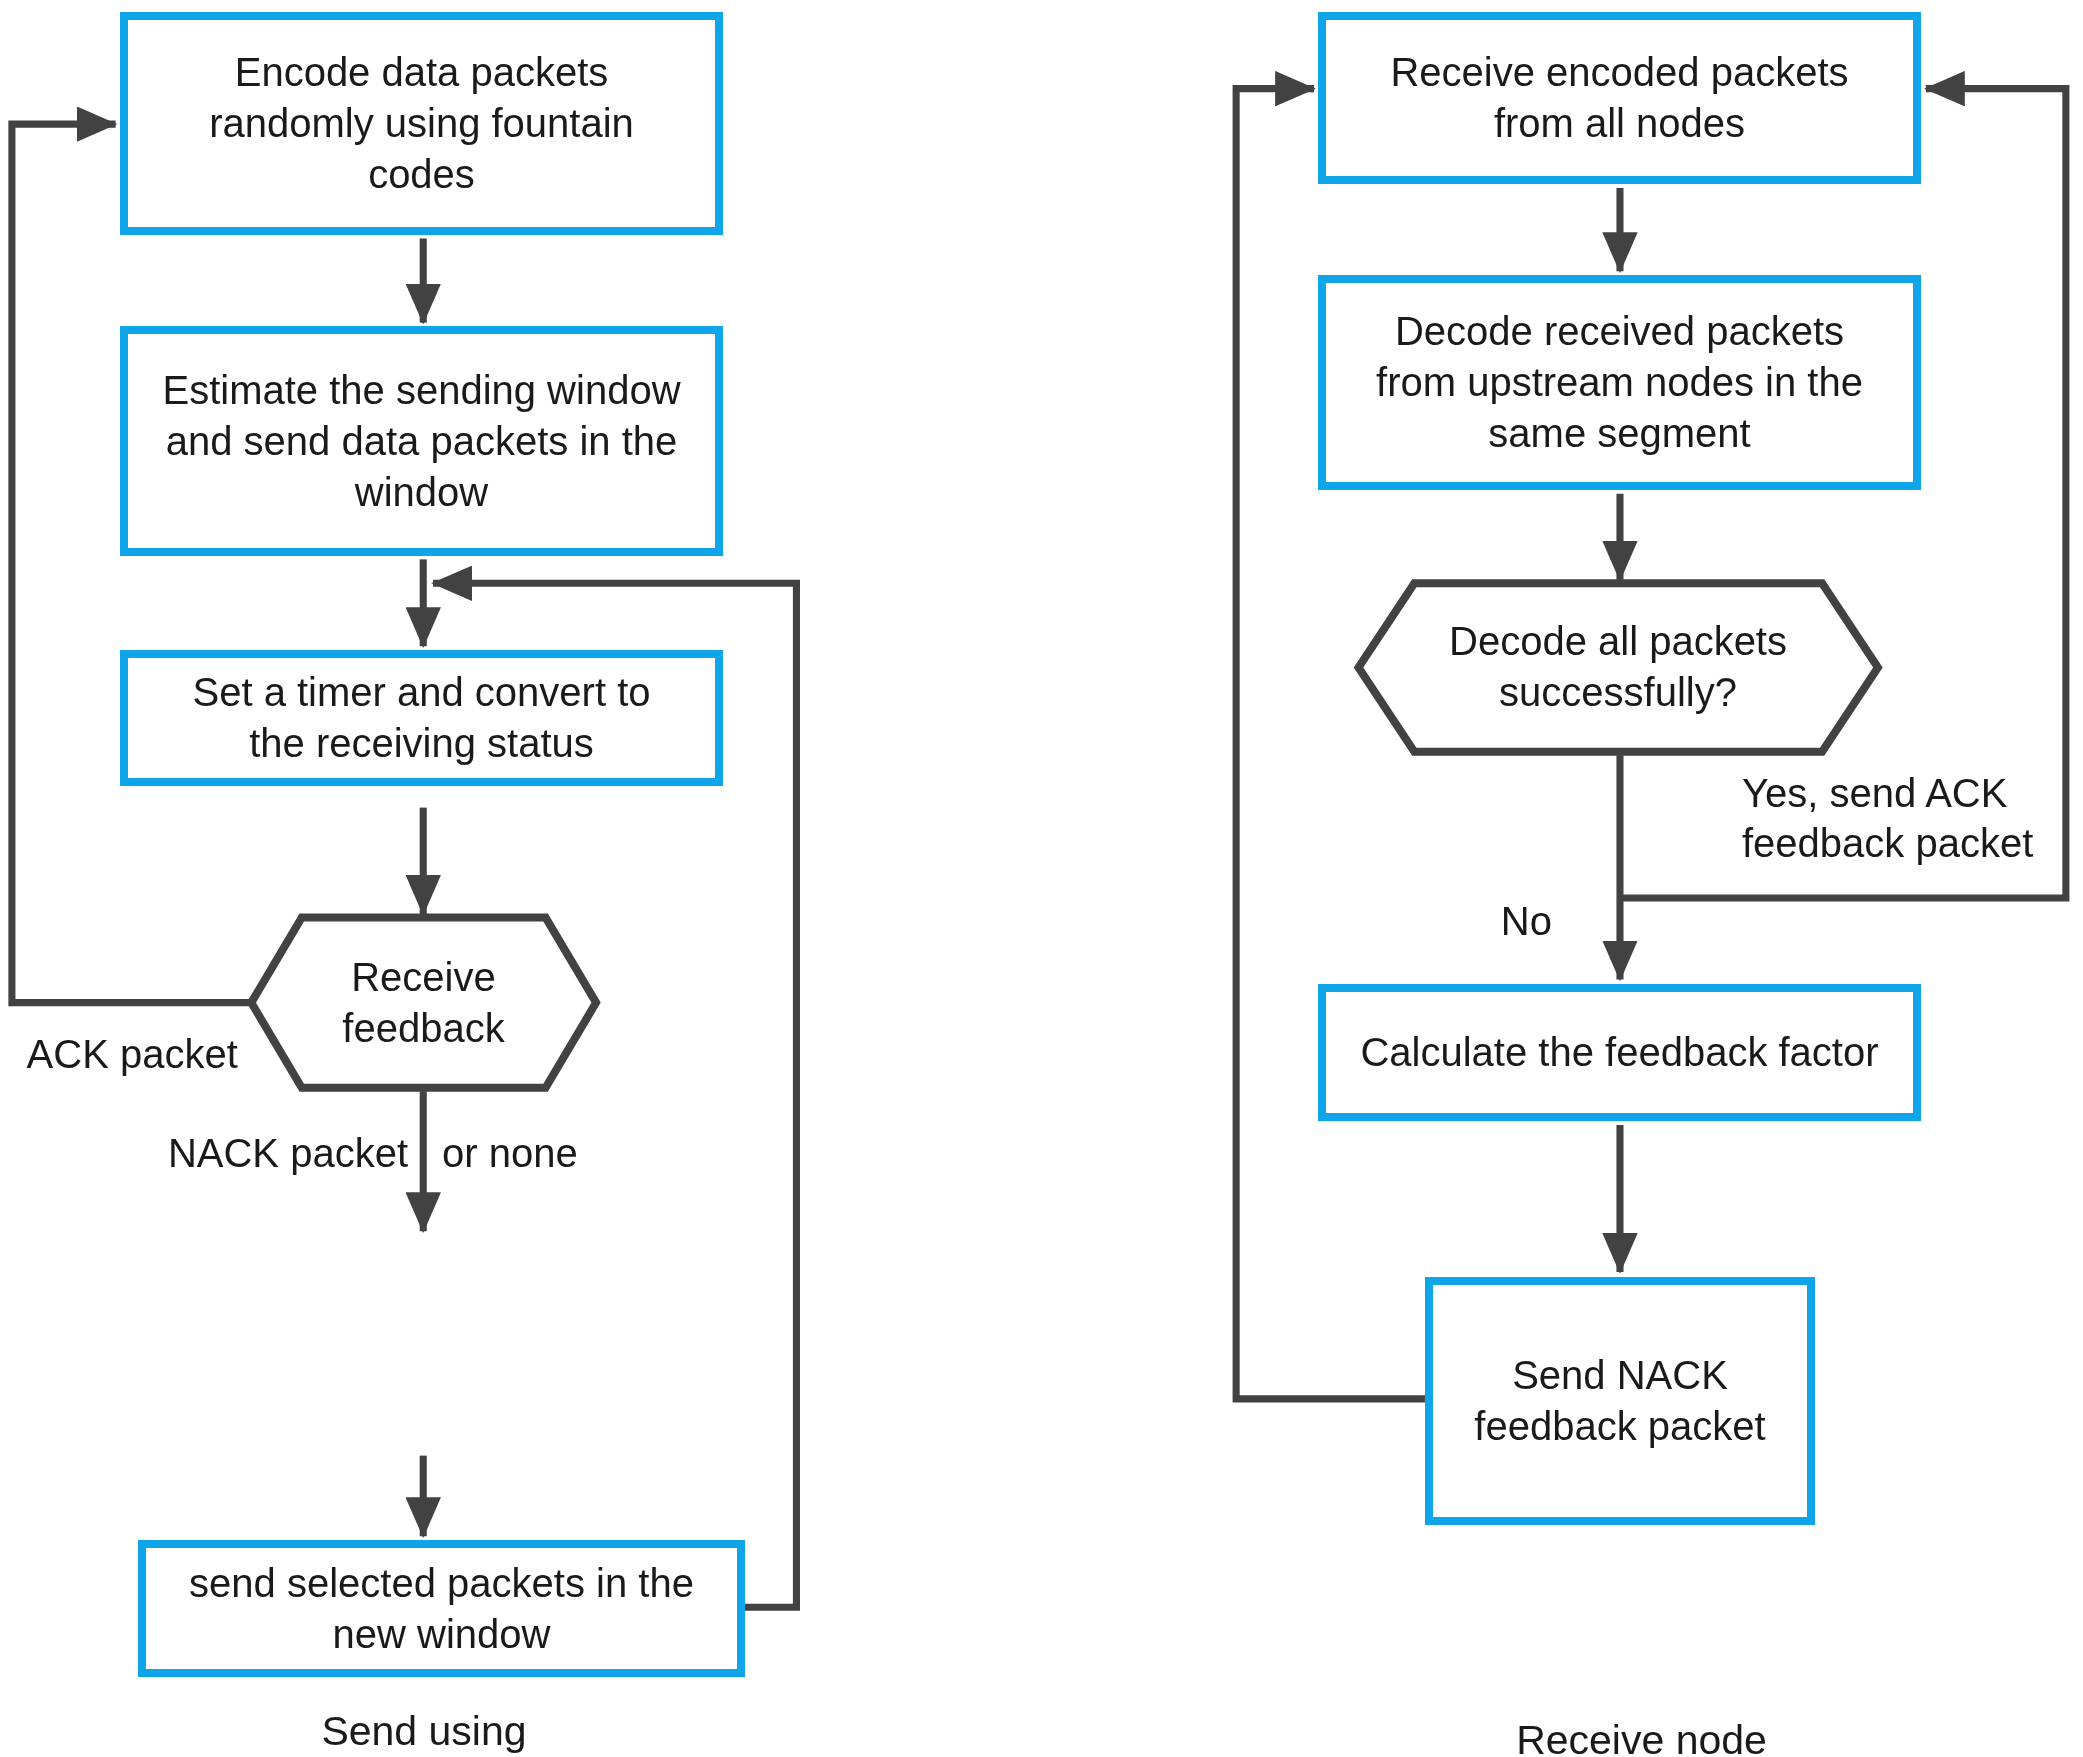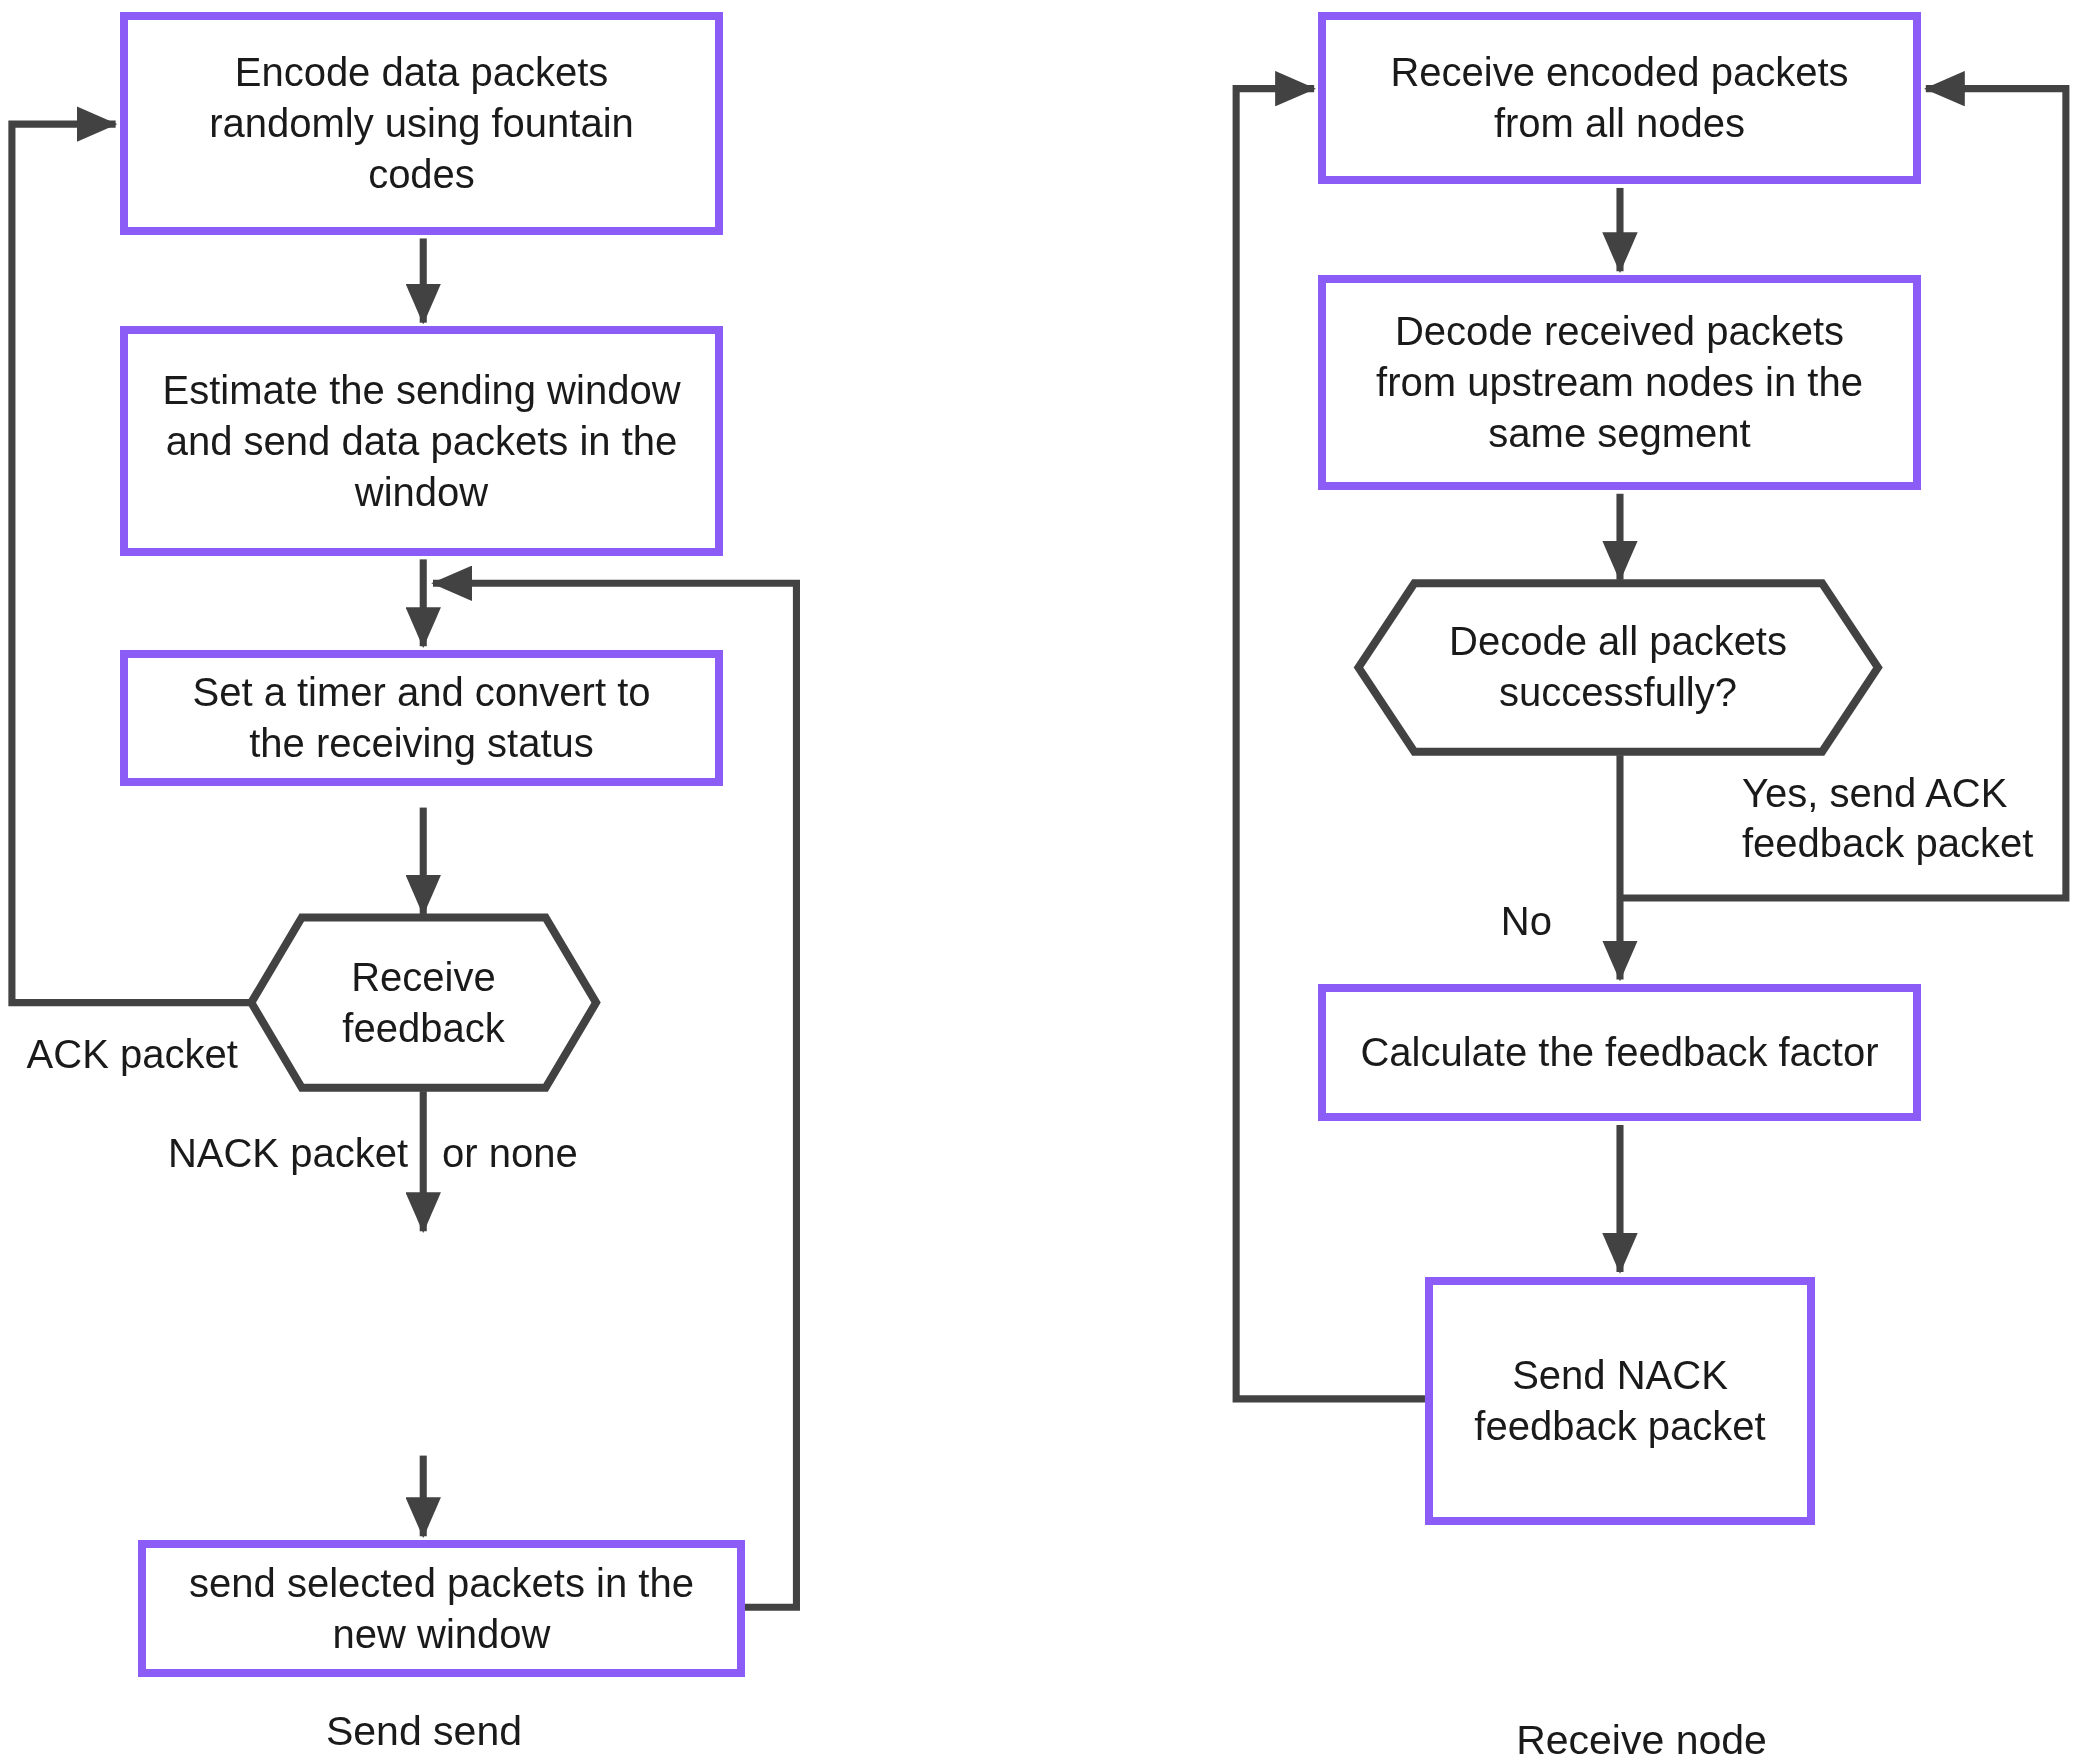--- a/index.html
+++ b/index.html
@@ -13,21 +13,21 @@
   }
   #connectors {
     position: absolute;
     left: 0; top: 0;
     width: 2084px; height: 1757px;
   }
   .box {
     position: absolute;
     box-sizing: border-box;
     background: #ffffff;
-    border: 8px solid #8b5cf6;
+    border: 8px solid #0ea5e9;
     display: flex;
     align-items: center;
     justify-content: center;
     text-align: center;
     font-size: 40px;
     line-height: 51px;
     white-space: pre-line;
   }
   .hex-text {
     position: absolute;
@@ -104,21 +104,21 @@
 
   <div class="box" style="left:115px; top:1540px; width:607px; height:137px;margin-left:23px;">send selected packets in the
 new window</div>
 
   <div class="lbl t-center" style="left:26.6px; top:1029px; width:231px;">ACK packet</div>
 
   <div class="lbl t-right" style="left:133px; top:1128px; width:275px;">NACK packet</div>
 
   <div class="lbl t-left" style="left:442px; top:1128px; width:195px;">or none</div>
 
-  <div class="caption" style="left:269px; top:1706px; width:310px;">Send send</div>
+  <div class="caption" style="left:269px; top:1706px; width:310px;">Send using</div>
 
   <div class="box" style="left:1318px; top:12.4px; width:603px; height:172px;">Receive encoded packets
 from all nodes</div>
 
   <div class="box" style="left:1318px; top:275px; width:603px; height:215px;">Decode received packets
 from upstream nodes in the
 same segment</div>
 
   <div class="hex-text" style="left:1358px; top:583px; width:520px; height:168px;">Decode all packets
 successfully?</div>

